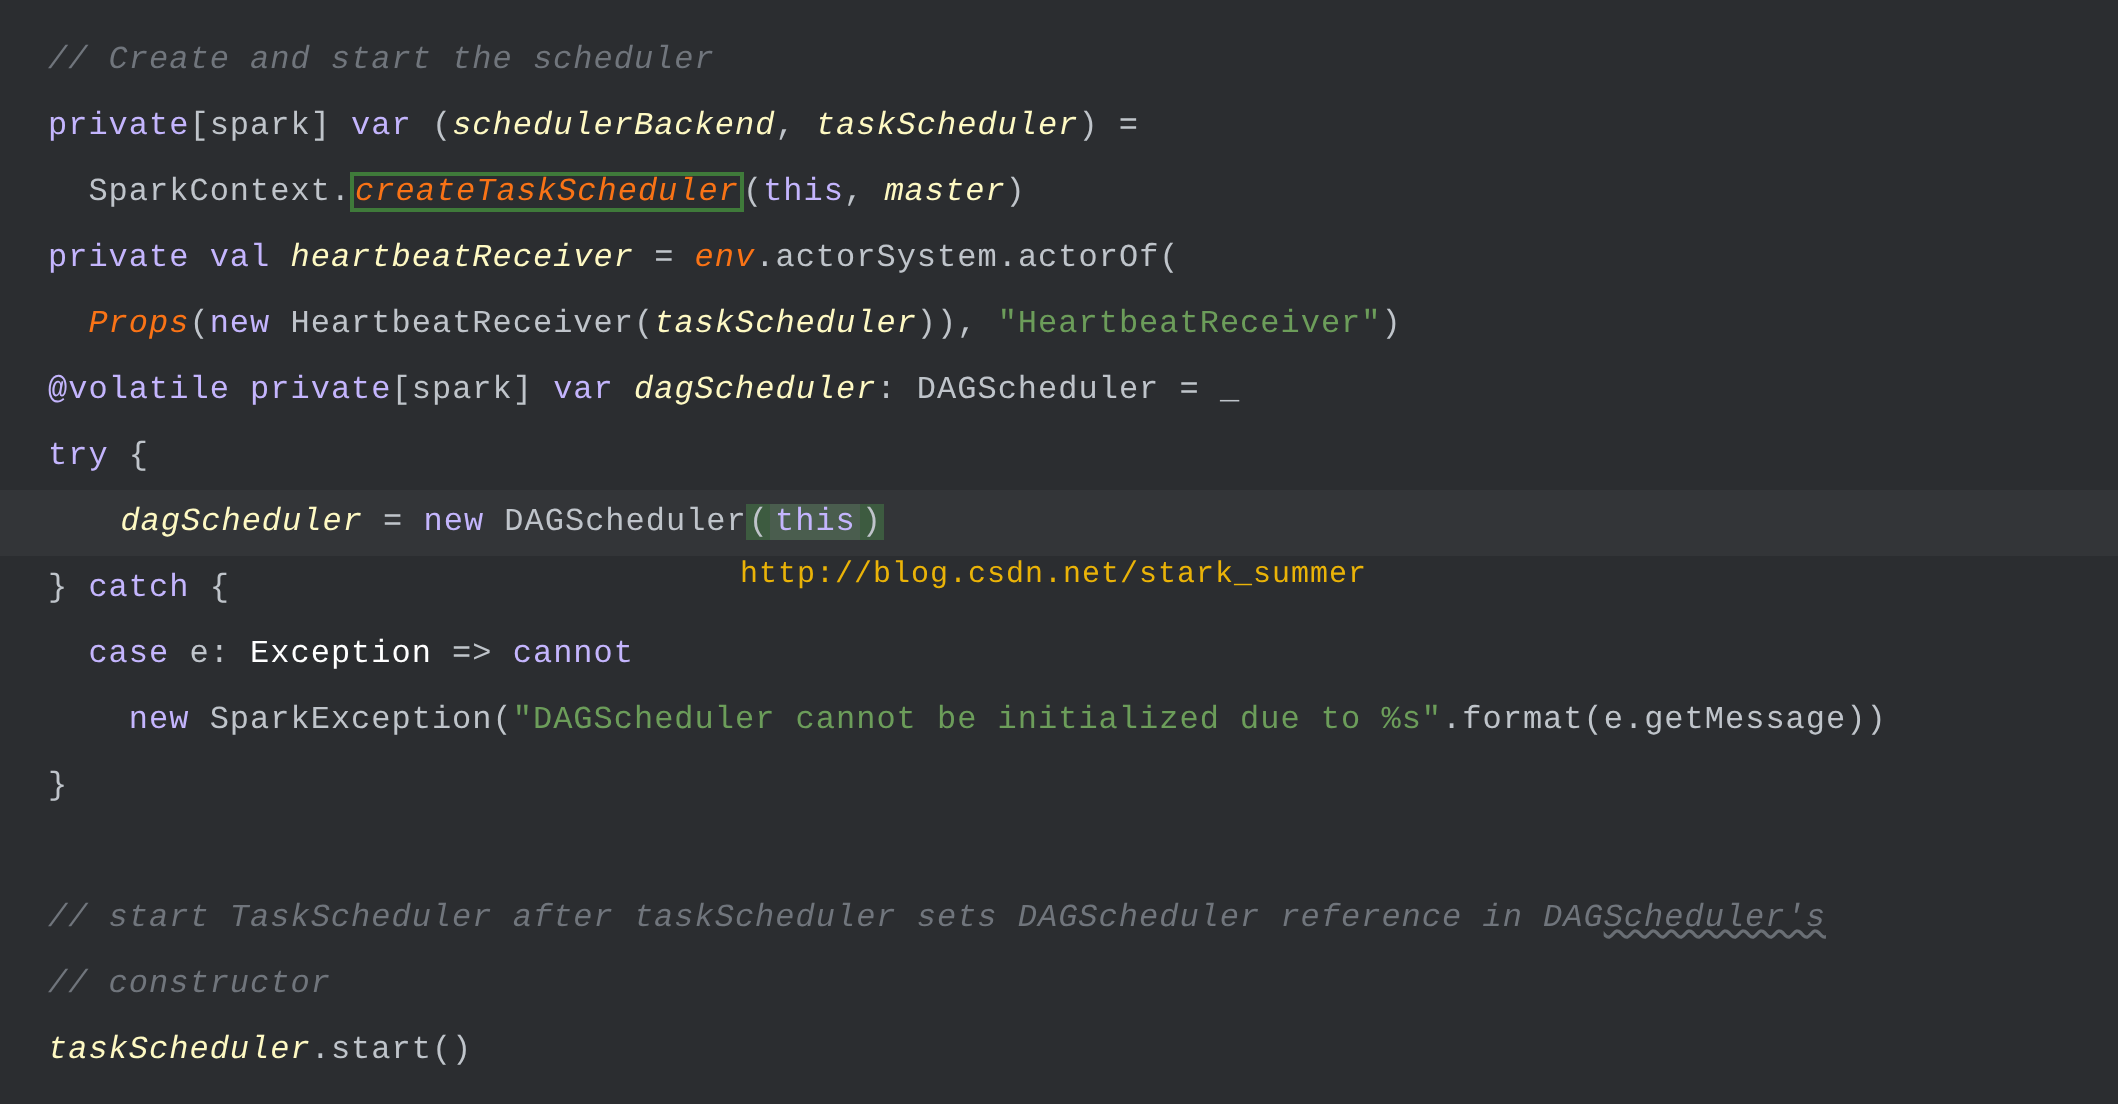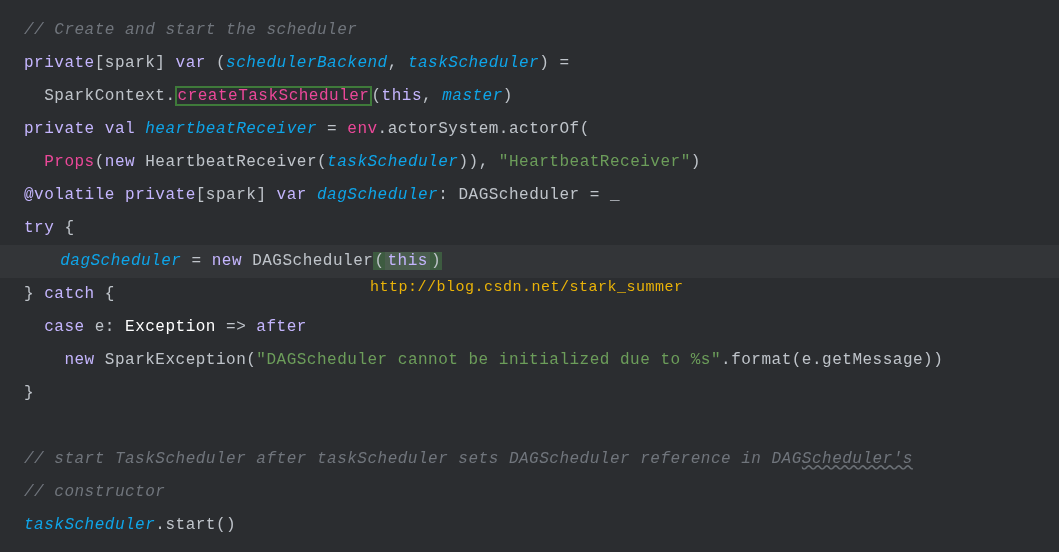--- a/index.html
+++ b/index.html
@@ -42,22 +42,22 @@
   .paren-match {
     background: #3d5b40;
     padding: 0 1px;
   }
   .this-hl {
     background: #4a5d4e;
     padding: 0 2px;
   }
   .comment { color: #70757c; font-style: italic; }
   .keyword { color: #c4b5fd; }
-  .param-it { color: #0ea5e9; font-style: italic; }
-  .ident-it-green { color: #ec4899; }
+  .param-it { color: #fef9c3; font-style: italic; }
+  .ident-it-green { color: #f97316; font-style: italic; }
   .plain { color: #bfc4ca; }
   .type { color: #ffffff; }
   .string { color: #6c9d5a; }
   .underscore { color: #bfc4ca; }
   .watermark {
     position: absolute;
     left: 370px;
     top: 279px;
     color: #eab308;
     font-size: 15px;
@@ -89,21 +89,21 @@
   <div class="line"><span class="plain">  </span><span class="ident-it-green">Props</span><span class="plain">(</span><span class="keyword">new</span><span> </span><span class="plain">HeartbeatReceiver</span><span class="plain">(</span><span class="param-it">taskScheduler</span><span class="plain">))</span><span class="plain">, </span><span class="string">"HeartbeatReceiver"</span><span class="plain">)</span></div>
 
   <div class="line"><span class="keyword">@</span><span class="keyword">volatile</span><span> </span><span class="keyword">private</span><span class="plain">[</span><span class="plain">spark</span><span class="plain">] </span><span class="keyword">var</span><span> </span><span class="param-it">dagScheduler</span><span class="plain">: </span><span class="plain">DAGScheduler</span><span class="plain"> = </span><span class="underscore">_</span></div>
 
   <div class="line"><span class="keyword">try</span><span class="plain"> {</span></div>
 
   <div class="line highlight-line"><span class="plain">  </span><span class="param-it">dagScheduler</span><span class="plain"> = </span><span class="keyword">new</span><span> </span><span class="plain">DAGScheduler</span><span class="plain paren-match">(</span><span class="keyword this-hl">this</span><span class="plain paren-match">)</span></div>
 
   <div class="line"><span class="plain">} </span><span class="keyword">catch</span><span class="plain"> {</span></div>
 
-  <div class="line"><span class="plain">  </span><span class="keyword">case</span><span> </span><span class="plain">e</span><span class="plain">: </span><span class="type">Exception</span><span class="plain"> =&gt; </span><span class="keyword">after</span></div>
+  <div class="line"><span class="plain">  </span><span class="keyword">case</span><span> </span><span class="plain">e</span><span class="plain">: </span><span class="type">Exception</span><span class="plain"> =&gt; </span><span class="keyword">cannot</span></div>
 
   <div class="line"><span class="plain">    </span><span class="keyword">new</span><span> </span><span class="plain">SparkException</span><span class="plain">(</span><span class="string">"DAGScheduler cannot be initialized due to %s"</span><span class="plain">.</span><span class="plain">format</span><span class="plain">(</span><span class="plain">e</span><span class="plain">.</span><span class="plain">getMessage</span><span class="plain">))</span></div>
 
   <div class="line"><span class="plain">}</span></div>
 
   <div class="line"><span></span></div>
 
   <div class="line"><span class="comment">// start TaskScheduler after taskScheduler sets DAGScheduler reference in DAG</span><span class="comment wavy">Scheduler's</span></div>
 
   <div class="line"><span class="comment">// constructor</span></div>

